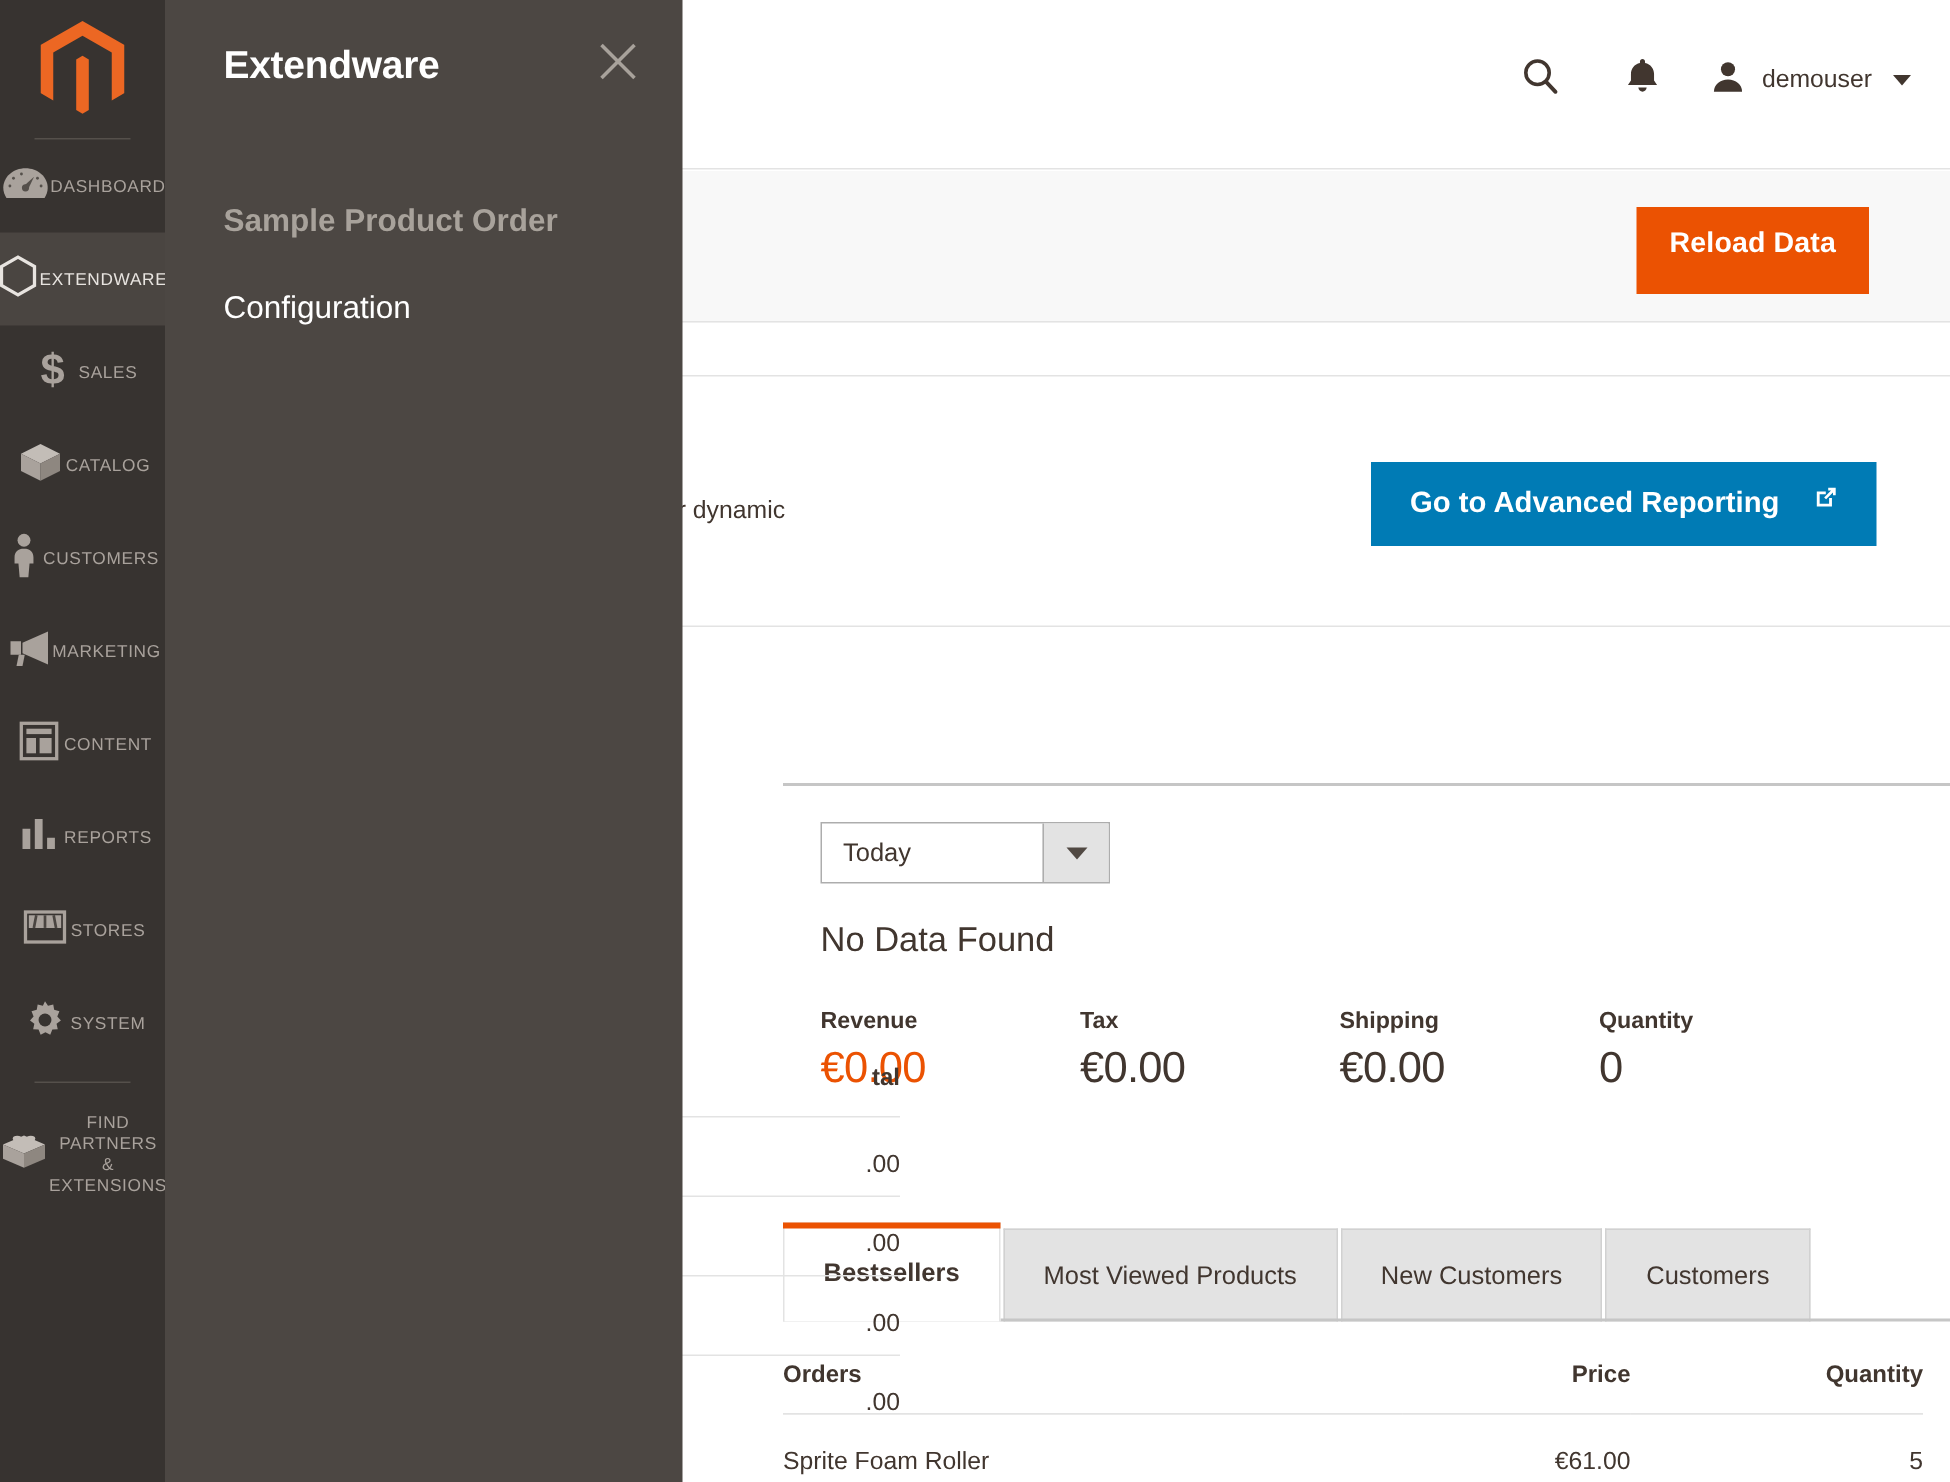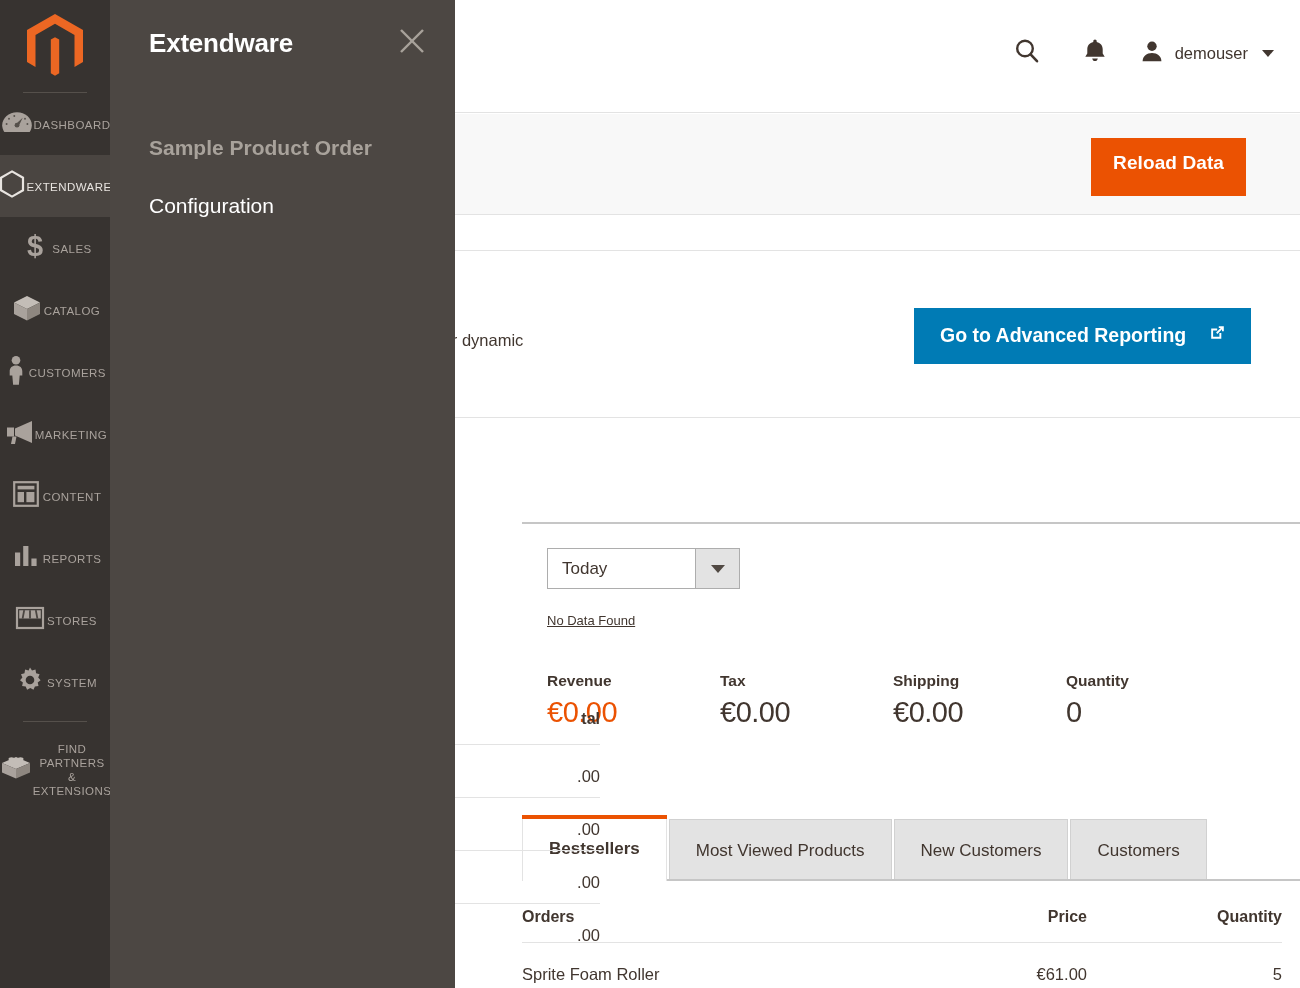--- a/index.html
+++ b/index.html
@@ -223,21 +223,21 @@
   }
   .selarrow i {
     width: 0; height: 0;
     border-left: 7px solid transparent; border-right: 7px solid transparent;
     border-top: 8px solid #514943;
     display: block;
   }
 
   .nodata {
     position: absolute; left: 437px; top: 613px;
-    font-size: 13px; color: #41362f; text-decoration: underline;
+    font-size: 23px; color: #41362f;
   }
 
   
   .stats {
     position: absolute; left: 437px; top: 672px;
     width: 740px;
     display: flex;
   }
   .stat { width: 173px; }
   .stat-label { font-size: 15.5px; font-weight: bold; color: #41362f; margin-bottom: 6px; }

